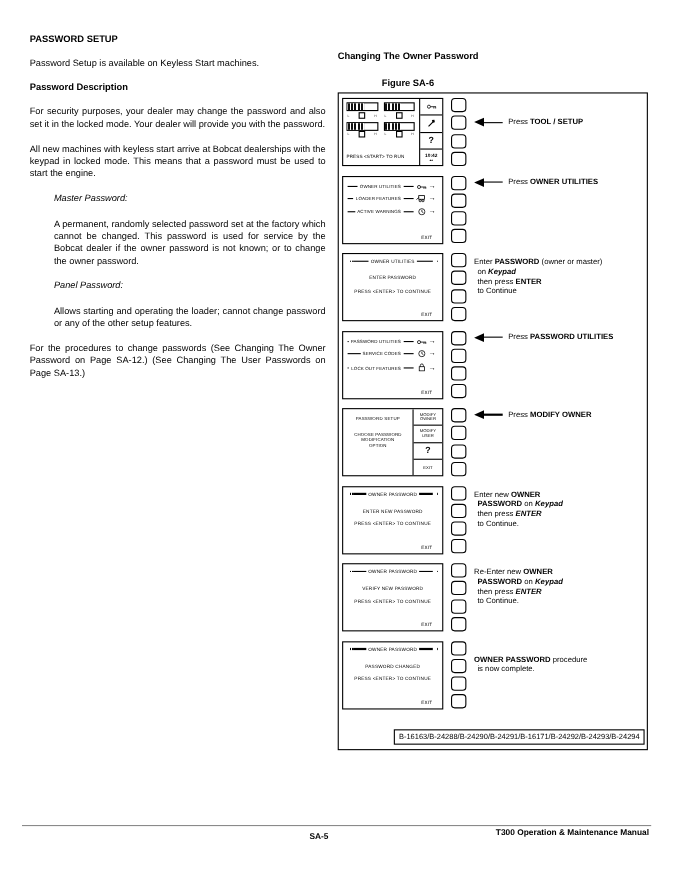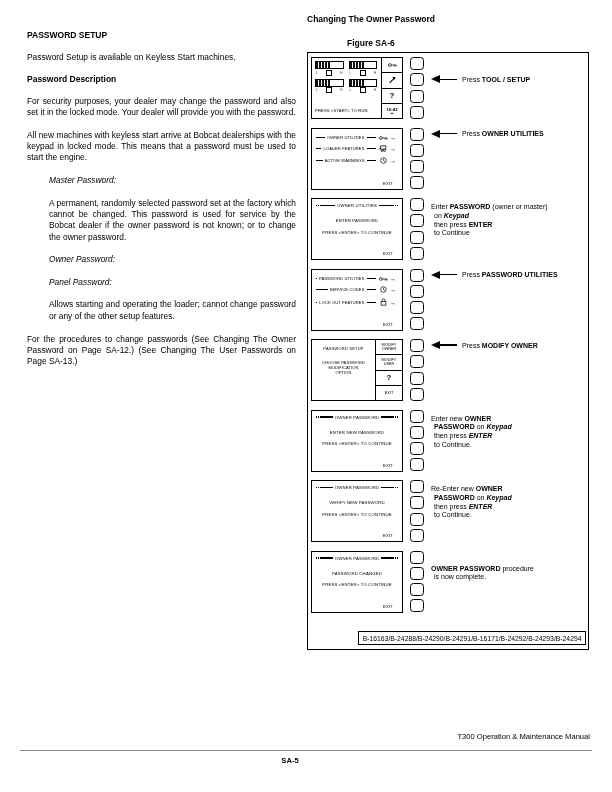--- a/index.html
+++ b/index.html
@@ -8,21 +8,21 @@
 
   
   .col-left{position:absolute;left:27px;top:30px;width:269px;}
   .h{font-size:8.5px;font-weight:bold;line-height:10px;margin:0 0 11.5px 0;}
   .col-left p{font-size:8.4px;line-height:11.3px;margin:0 0 11.5px 0;text-align:justify;}
   .def-term{font-size:8.4px;font-style:italic;line-height:11px;margin:0 0 11.5px 22px;}
   .def-desc{margin-left:22px !important;}
   .col-left p:last-child{margin-bottom:0;}
 
   
-  .col-right{position:absolute;left:307px;top:14px;width:284px;}
+  .col-right{position:absolute;left:307px;top:46px;width:284px;}
   .rc-heading{margin-bottom:14px;}
   .fig-label{margin-bottom:4px;margin-left:40px;}
   .figure{border:1.5px solid #000;width:282px;height:598px;box-sizing:border-box;
           padding:4px 0 4px 3px;display:flex;flex-direction:column;background:#fff;}
   .steps{display:flex;flex-direction:column;}
   .step-row{position:relative;height:62px;margin-bottom:8.5px;display:flex;}
 
   
   .screen{width:92px;height:62px;border:1px solid #000;background:#fff;
           box-sizing:border-box;position:relative;flex:none;overflow:hidden;}
@@ -95,39 +95,38 @@
   .ann-line + .ann-line{padding-left:3px;}
 
   
   .caption-box{margin-top:auto;align-self:flex-end;border:.8px solid #000;font-size:6.8px;
                padding:2.5px 3.5px;margin-right:2px;white-space:nowrap;}
 
   
   .footer-rule{position:absolute;left:20px;right:20px;top:750px;border-top:.75px solid #8a8a8a;}
   .fpage{position:absolute;left:240px;width:100px;top:756px;text-align:center;
          font-size:7.6px;font-weight:bold;}
-  .fmanual{position:absolute;right:22px;top:732px;font-size:7.6px;font-weight:normal;}
+  .fmanual{position:absolute;right:22px;top:752px;font-size:7.6px;font-weight:bold;}
 
   svg{display:block;}
 </style>
 </head>
 <body>
 
 <div class="page">
 
   <div class="col-left">
     <div class="h">PASSWORD SETUP</div>
     <p>Password Setup is available on Keyless Start machines.</p>
     <div class="h">Password Description</div>
     <p>For security purposes, your dealer may change the password and also set it in the locked mode. Your dealer will provide you with the password.</p>
     <p>All new machines with keyless start arrive at Bobcat dealerships with the keypad in locked mode. This means that a password must be used to start the engine.</p>
 
     <div class="def-term">Master Password:</div>
     <p class="def-desc">A permanent, randomly selected password set at the factory which cannot be changed. This password is used for service by the Bobcat dealer if the owner password is not known; or to change the owner password.</p>
-    <div class="def-term">Owner Password:</div>
     <div class="def-term">Panel Password:</div>
     <p class="def-desc">Allows starting and operating the loader; cannot change password or any of the other setup features.</p>
 
     <p>For the procedures to change passwords (See Changing The Owner Password on Page SA-12.) (See Changing The User Passwords on Page SA-13.)</p>
   </div>
 
   <div class="col-right">
     <div class="h rc-heading">Changing The Owner Password</div>
     <div class="h fig-label">Figure SA-6</div>
     <div class="figure">

